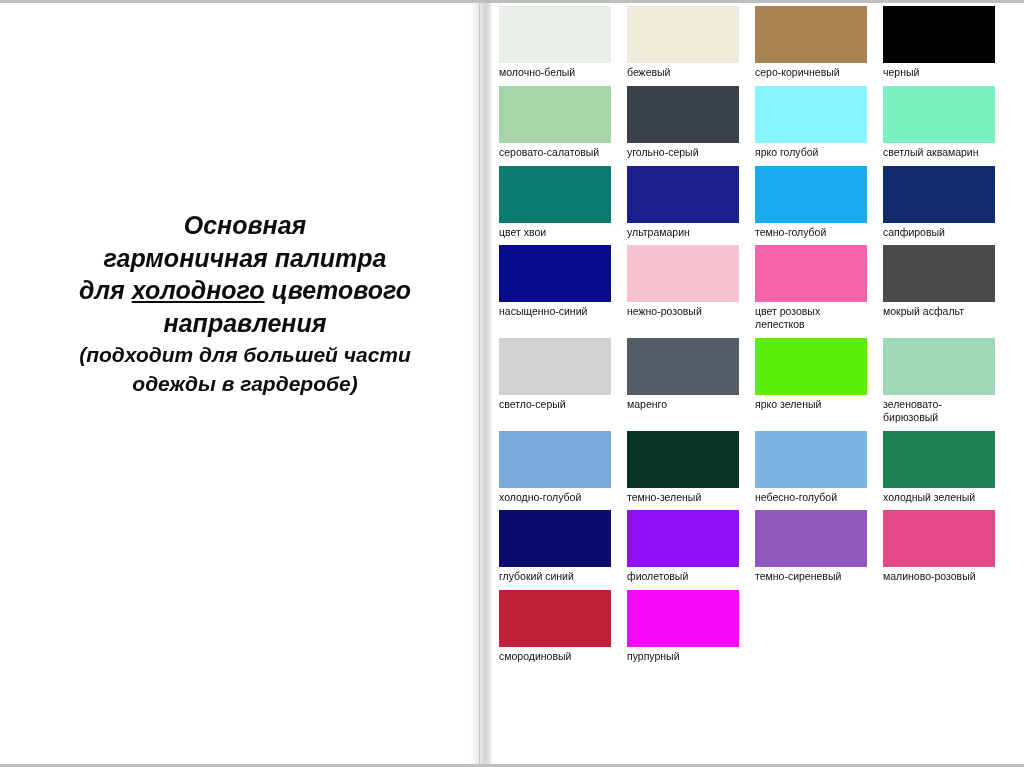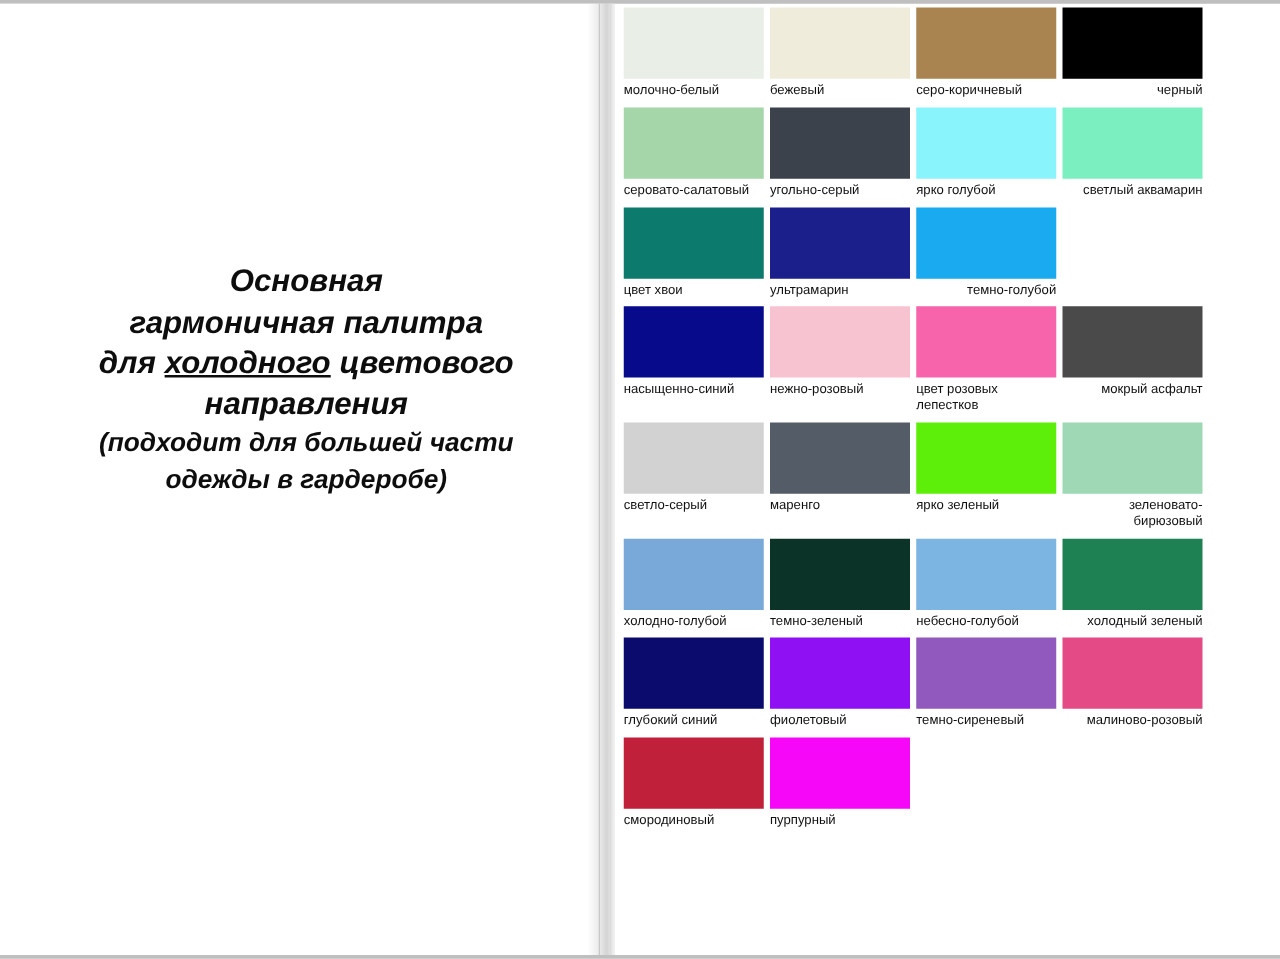--- a/index.html
+++ b/index.html
@@ -88,23 +88,23 @@
     left: 499px;
     top: 6px;
     width: 520px;
   }
   .row {
     display: flex;
     margin-bottom: 7px;
   }
   .cell {
     width: 112px;
-    margin-right: 5px;
-  }
-  .cell:last-child { margin-right: 0; text-align: right; }
+    margin-right: 16px;
+  }
+  .cell:last-child { margin-right: 0; }
   .swatch {
     width: 112px;
     height: 57px;
   }
   .swatch-label {
     font-size: 10.5px;
     color: #111111;
     line-height: 1.22;
     margin-top: 3px;
     font-family: "Liberation Sans", sans-serif;
@@ -180,20 +180,24 @@
         <div class="swatch-label">цвет хвои</div>
       </div>
       <div class="cell">
         <div class="swatch" style="background:#1b1f8c"></div>
         <div class="swatch-label">ультрамарин</div>
       </div>
       <div class="cell">
         <div class="swatch" style="background:#19aaef"></div>
         <div class="swatch-label">темно-голубой</div>
       </div>
+      <div class="cell">
+        <div class="swatch" style="background:#102a6b"></div>
+        <div class="swatch-label">сапфировый</div>
+      </div>
     </div>
 
     <div class="row">
       <div class="cell">
         <div class="swatch" style="background:#080a8c"></div>
         <div class="swatch-label">насыщенно-синий</div>
       </div>
       <div class="cell">
         <div class="swatch" style="background:#f8c3d0"></div>
         <div class="swatch-label">нежно-розовый</div>

